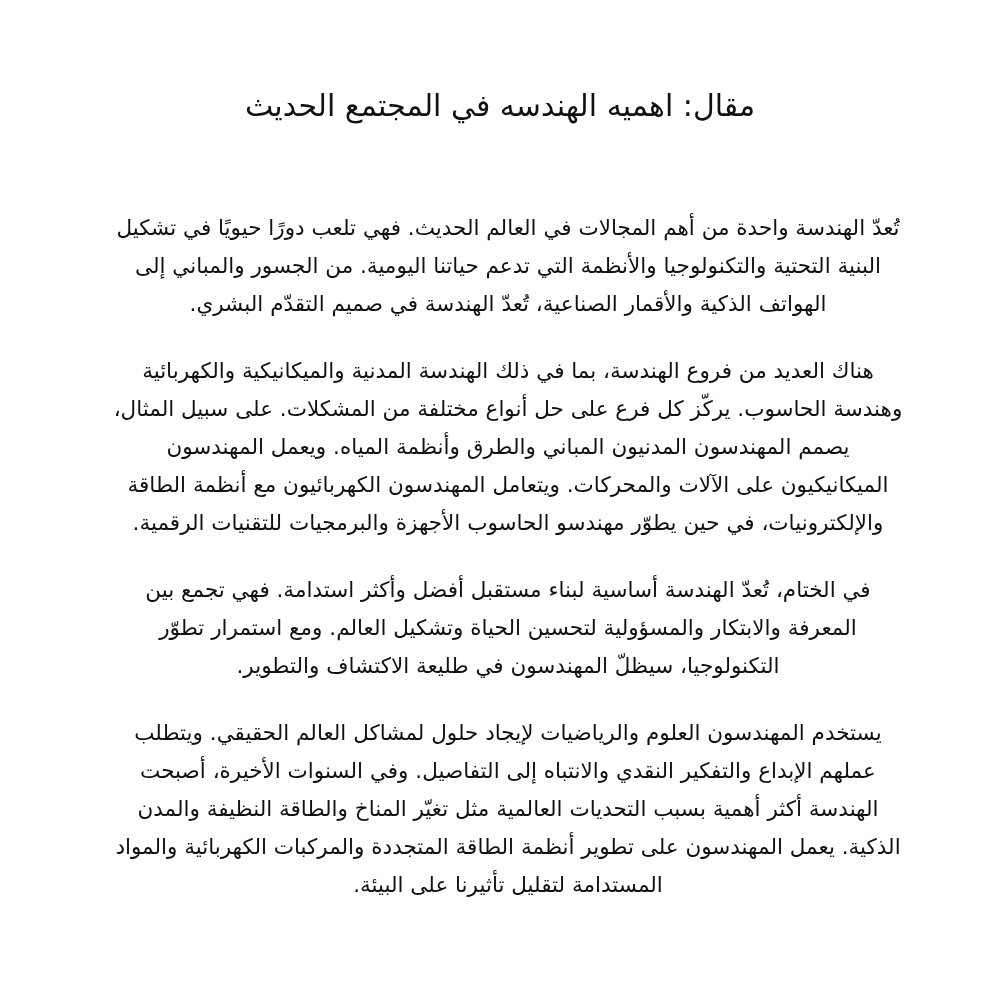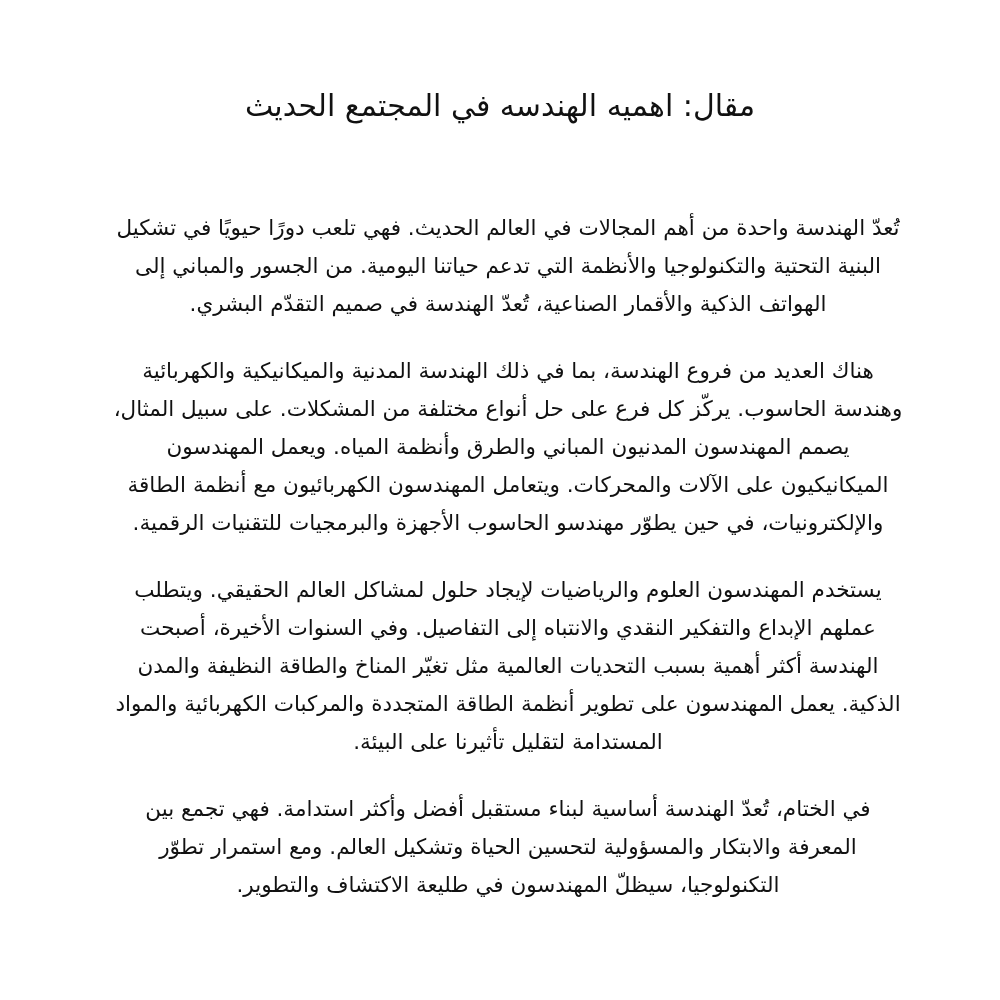--- a/index.html
+++ b/index.html
@@ -39,16 +39,16 @@
 </style>
 </head>
 <body>
 
 <div class="page">
   <h1 class="title">مقال: اهميه الهندسه في المجتمع الحديث</h1>
 
   <section class="body">
     <p>تُعدّ الهندسة واحدة من أهم المجالات في العالم الحديث. فهي تلعب دورًا حيويًا في تشكيل البنية التحتية والتكنولوجيا والأنظمة التي تدعم حياتنا اليومية. من الجسور والمباني إلى الهواتف الذكية والأقمار الصناعية، تُعدّ الهندسة في صميم التقدّم البشري.</p>
     <p>هناك العديد من فروع الهندسة، بما في ذلك الهندسة المدنية والميكانيكية والكهربائية وهندسة الحاسوب. يركّز كل فرع على حل أنواع مختلفة من المشكلات. على سبيل المثال، يصمم المهندسون المدنيون المباني والطرق وأنظمة المياه. ويعمل المهندسون الميكانيكيون على الآلات والمحركات. ويتعامل المهندسون الكهربائيون مع أنظمة الطاقة والإلكترونيات، في حين يطوّر مهندسو الحاسوب الأجهزة والبرمجيات للتقنيات الرقمية.</p>
+    <p>في الختام، تُعدّ الهندسة أساسية لبناء مستقبل أفضل وأكثر استدامة. فهي تجمع بين المعرفة والابتكار والمسؤولية لتحسين الحياة وتشكيل العالم. ومع استمرار تطوّر التكنولوجيا، سيظلّ المهندسون في طليعة الاكتشاف والتطوير.</p>
     <p>يستخدم المهندسون العلوم والرياضيات لإيجاد حلول لمشاكل العالم الحقيقي. ويتطلب عملهم الإبداع والتفكير النقدي والانتباه إلى التفاصيل. وفي السنوات الأخيرة، أصبحت الهندسة أكثر أهمية بسبب التحديات العالمية مثل تغيّر المناخ والطاقة النظيفة والمدن الذكية. يعمل المهندسون على تطوير أنظمة الطاقة المتجددة والمركبات الكهربائية والمواد المستدامة لتقليل تأثيرنا على البيئة.</p>
-    <p>في الختام، تُعدّ الهندسة أساسية لبناء مستقبل أفضل وأكثر استدامة. فهي تجمع بين المعرفة والابتكار والمسؤولية لتحسين الحياة وتشكيل العالم. ومع استمرار تطوّر التكنولوجيا، سيظلّ المهندسون في طليعة الاكتشاف والتطوير.</p>
   </section>
 </div>
 
 </body></html>

